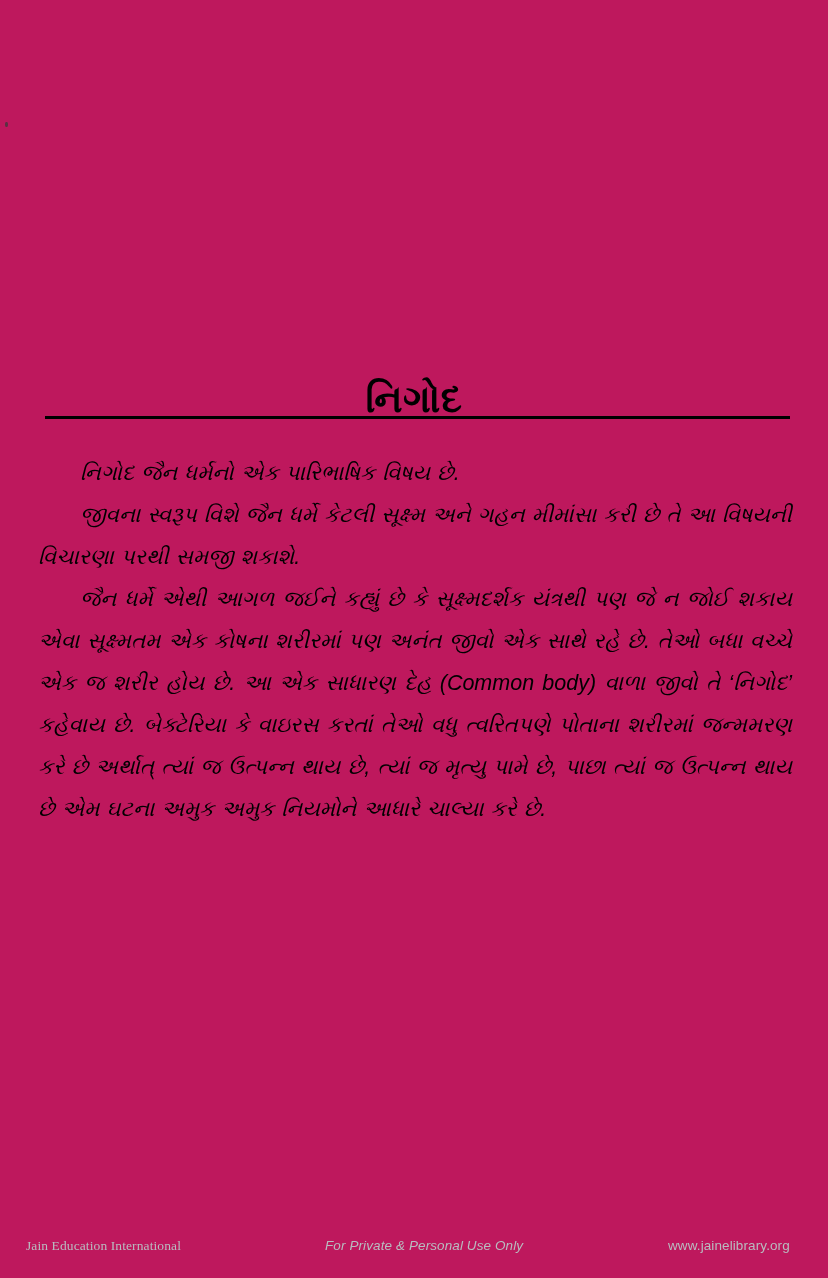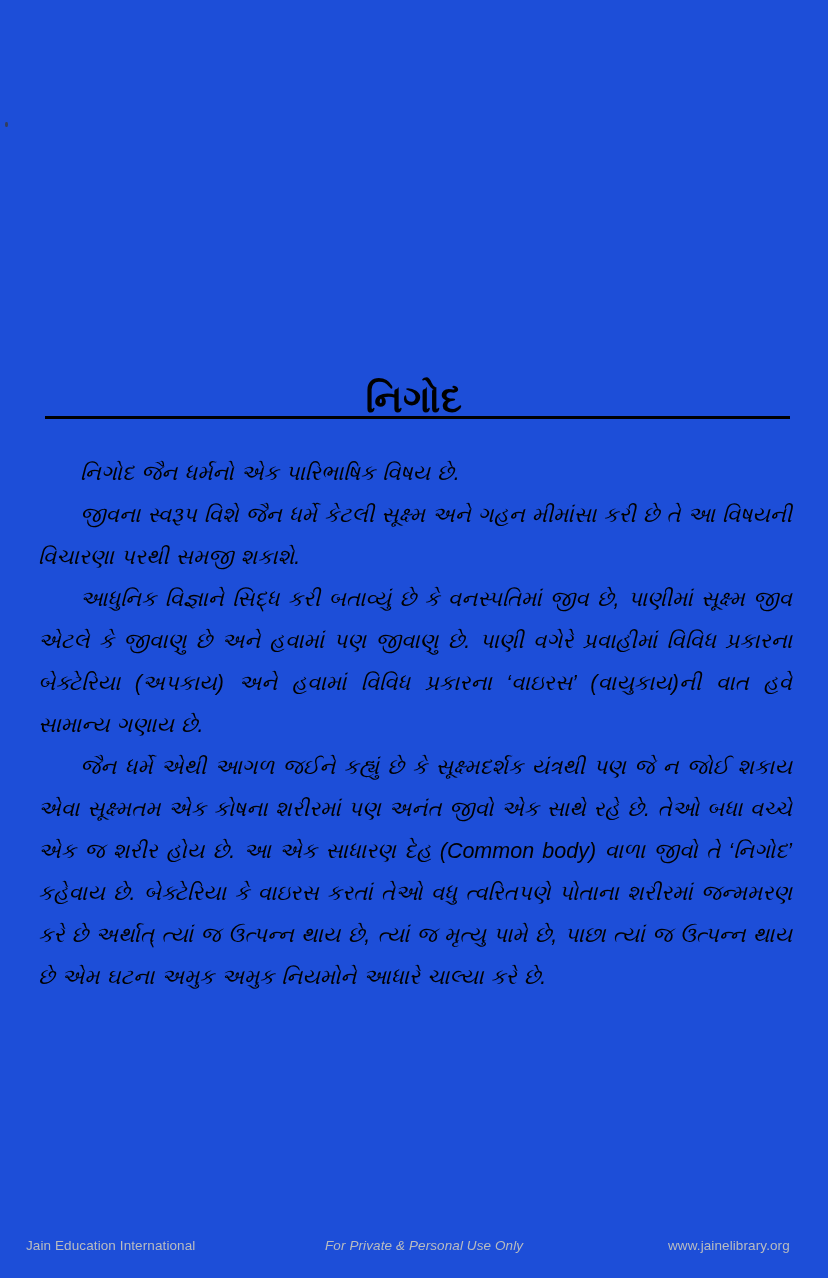--- a/index.html
+++ b/index.html
@@ -4,21 +4,21 @@
 <style>
   html, body {
     margin: 0;
     padding: 0;
     background: #ffffff;
   }
   .page {
     position: relative;
     width: 828px;
     height: 1278px;
-    background: #1d4ed8;
+    background: #be185d;
     overflow: hidden;
     font-family: "Liberation Sans", "DejaVu Sans", sans-serif;
   }
 
   
   .scan-speck {
     position: absolute;
     left: 5px;
     top: 122px;
     width: 3px;
@@ -79,39 +79,38 @@
     height: 24px;
   }
   .footer-item {
     position: absolute;
     top: 0;
     font-size: 13.5px;
     color: #b9bcc0;
     white-space: nowrap;
     letter-spacing: 0.1px;
   }
-  .footer-left  { left: 26px; }
+  .footer-left  { left: 26px; font-family: Liberation Serif, serif; }
   .footer-mid   { left: 325px; font-style: italic; }
   .footer-right { left: 668px; }
 </style>
 </head>
 <body>
 
 <div class="page">
 
   <div class="scan-speck"></div>
 
   <h1 class="title">નિગોદ</h1>
 
   <div class="title-rule"></div>
 
   <div class="body-block">
     <p class="para">નિગોદ જૈન ધર્મનો એક પારિભાષિક વિષય છે.</p>
     <p class="para">જીવના સ્વરૂપ વિશે જૈન ધર્મે કેટલી સૂક્ષ્મ અને ગહન મીમાંસા કરી છે તે આ વિષયની વિચારણા પરથી સમજી શકાશે.</p>
-    <p class="para">આધુનિક વિજ્ઞાને સિદ્ધ કરી બતાવ્યું છે કે વનસ્પતિમાં જીવ છે, પાણીમાં સૂક્ષ્મ જીવ એટલે કે જીવાણુ છે અને હવામાં પણ જીવાણુ છે. પાણી વગેરે પ્રવાહીમાં વિવિધ પ્રકારના બેક્ટેરિયા (અપકાય) અને હવામાં વિવિધ પ્રકારના ‘વાઇરસ’ (વાયુકાય)ની વાત હવે સામાન્ય ગણાય છે.</p>
     <p class="para">જૈન ધર્મે એથી આગળ જઈને કહ્યું છે કે સૂક્ષ્મદર્શક યંત્રથી પણ જે ન જોઈ શકાય એવા સૂક્ષ્મતમ એક કોષના શરીરમાં પણ અનંત જીવો એક સાથે રહે છે. તેઓ બધા વચ્ચે એક જ શરીર હોય છે. આ એક સાધારણ દેહ (Common body) વાળા જીવો તે ‘નિગોદ’ કહેવાય છે. બેક્ટેરિયા કે વાઇરસ કરતાં તેઓ વધુ ત્વરિતપણે પોતાના શરીરમાં જન્મમરણ કરે છે અર્થાત્ ત્યાં જ ઉત્પન્ન થાય છે, ત્યાં જ મૃત્યુ પામે છે, પાછા ત્યાં જ ઉત્પન્ન થાય છે એમ ઘટના અમુક અમુક નિયમોને આધારે ચાલ્યા કરે છે.</p>
   </div>
 
   <div class="footer">
     <span class="footer-item footer-left">Jain Education International</span>
     <span class="footer-item footer-mid">For Private &amp; Personal Use Only</span>
     <span class="footer-item footer-right">www.jainelibrary.org</span>
   </div>
 
 </div>

